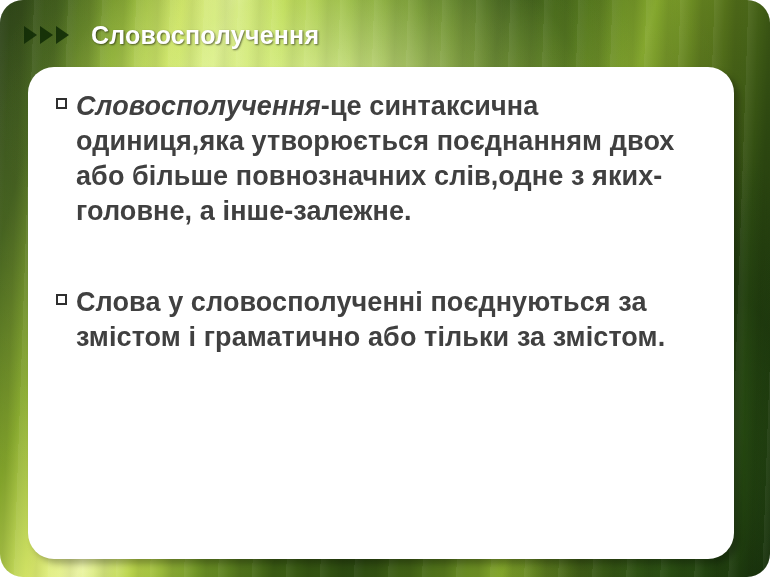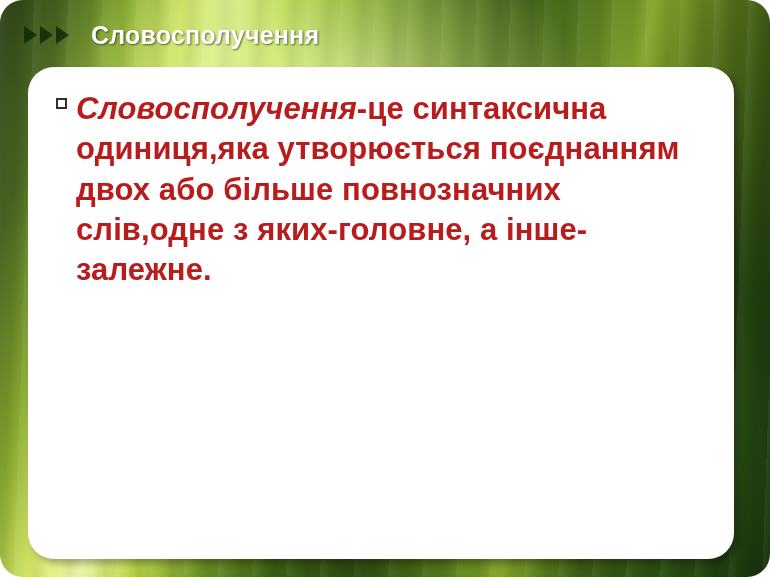--- a/index.html
+++ b/index.html
@@ -131,23 +131,23 @@
     flex: 0 0 auto;
     width: 11px;
     height: 11px;
     margin-top: 9px;
     margin-right: 9px;
     background: #ffffff;
     border: 2px solid #2f2f2f;
     box-sizing: border-box;
   }
   .bullet-text {
-    font-size: 31px;
+    font-size: 27px;
     line-height: 1.30;
-    color: #b91c1c;
+    color: #404040;
     font-weight: bold;
     letter-spacing: 0.1px;
   }
   .bullet-text .em {
     font-style: italic;
   }
   .spacer-line {
     height: 30px;
   }
 </style>
@@ -172,17 +172,23 @@
 
       <div class="bullet-block">
         <span class="bullet-marker"></span>
         <div class="bullet-text">
           <span class="em">Словосполучення</span><span>-це синтаксична одиниця,яка утворюється поєднанням двох або більше повнозначних слів,одне з яких-головне, а інше-залежне.</span>
         </div>
       </div>
 
       <div class="spacer-line"></div>
 
+      <div class="bullet-block">
+        <span class="bullet-marker"></span>
+        <div class="bullet-text">
+          <span>Слова у словосполученні поєднуються за змістом і граматично або тільки за змістом.</span>
+        </div>
+      </div>
 
     </div>
   </div>
 
 </div>
 
 </body></html>

